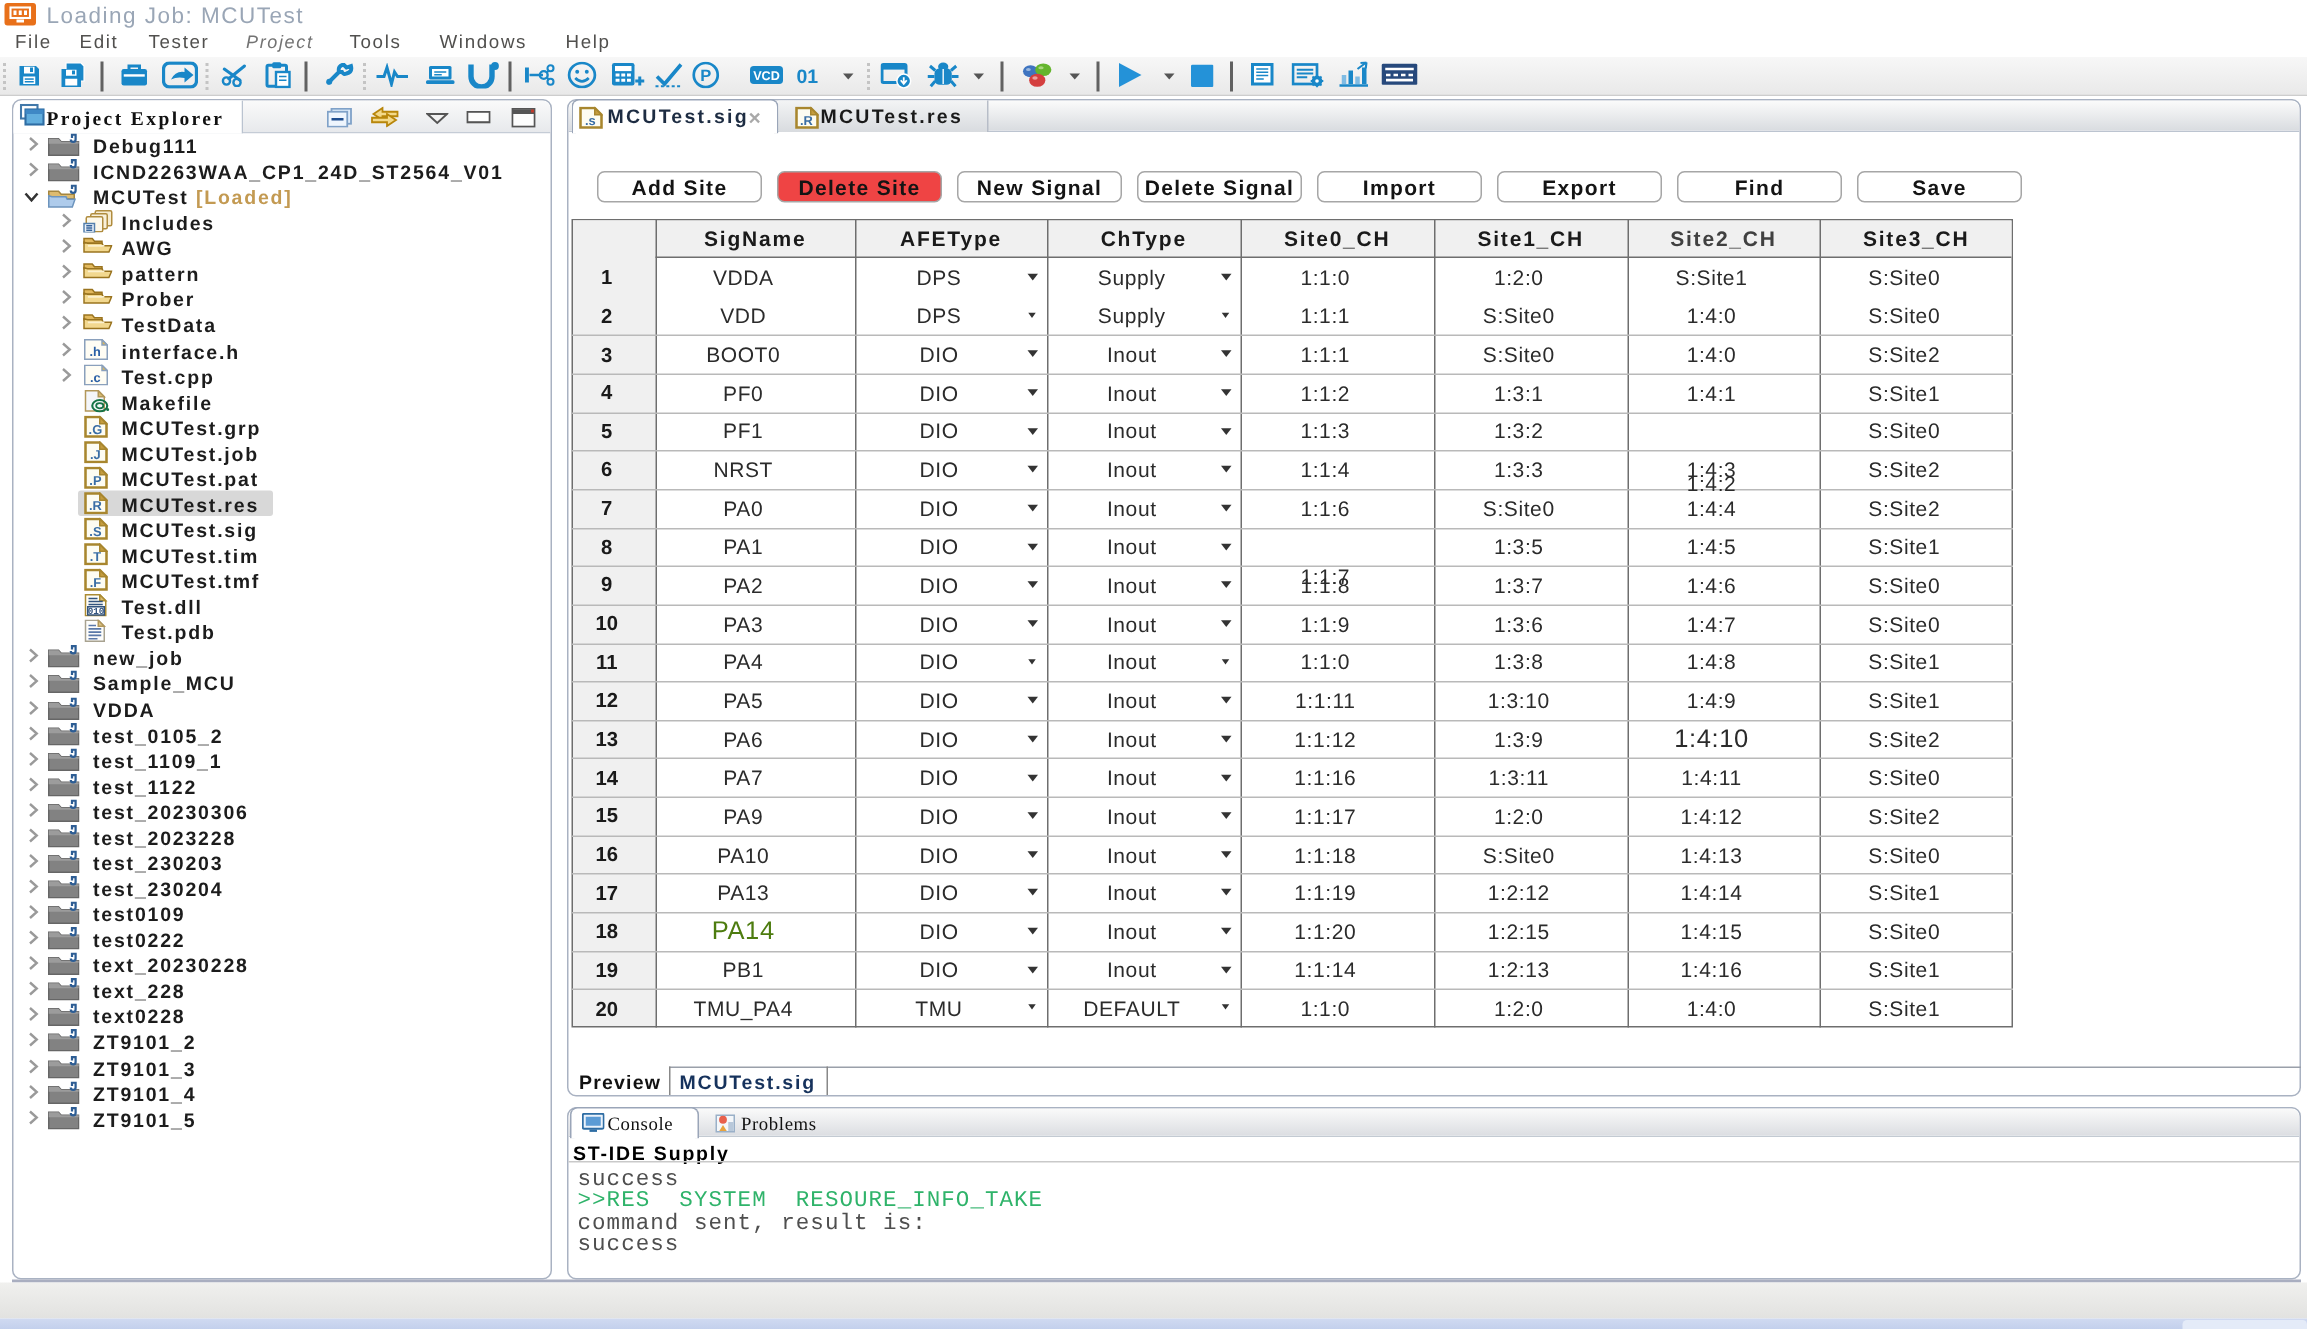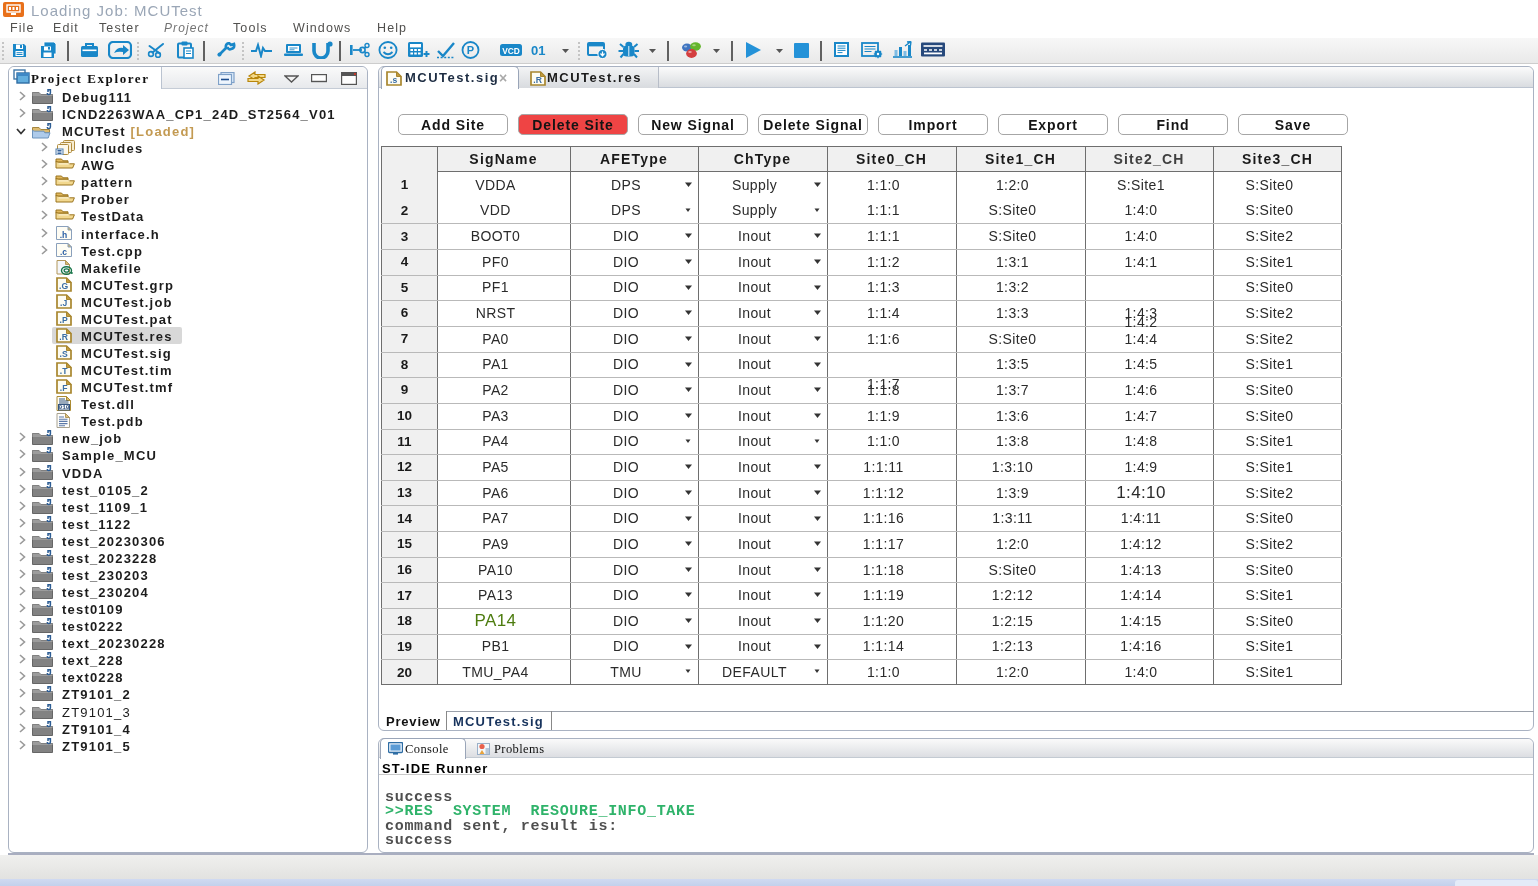--- a/index.html
+++ b/index.html
@@ -720,21 +720,21 @@
       <path d="M2 1 L6.5 5 L2 9" fill="none" stroke="#9a9a9a" stroke-width="1.6"></path>
     </svg>
   </div>
 <div class="abs" style="left:32px;top:704px;width:21px;height:16px;">
     <svg width="21" height="15" viewBox="0 0 21 15">
       <path d="M0.5 3.5 h6.5 l1.8 2 h11.7 v9 h-20 z" fill="#828282" stroke="#666"></path>
       <path d="M0.5 3.5 h6.5 l1.8 2 h11.7 v1.4 h-20 z" fill="#9c9c9c" stroke="none"></path>
       <path d="M16 3 v-2.2 h2.4 V4 a1.6 1.6 0 0 1 -3.2 0" fill="none" stroke="#2d5d94" stroke-width="1.5"></path>
     </svg>
   </div>
-<div class="abs" style="left:62px;top:705px;height:14px;font-size:13px;font-weight:normal;letter-spacing:1.2px;color:#1c1c1c;white-space:nowrap;">ZT9101_3</div>
+<div class="abs" style="left:62px;top:705px;height:14px;font-size:13px;font-weight:bold;letter-spacing:1.2px;color:#1c1c1c;white-space:nowrap;">ZT9101_3</div>
 <div class="abs" style="left:18px;top:723px;width:8px;height:10px;">
     <svg width="8" height="10">
       <path d="M2 1 L6.5 5 L2 9" fill="none" stroke="#9a9a9a" stroke-width="1.6"></path>
     </svg>
   </div>
 <div class="abs" style="left:32px;top:721px;width:21px;height:16px;">
     <svg width="21" height="15" viewBox="0 0 21 15">
       <path d="M0.5 3.5 h6.5 l1.8 2 h11.7 v9 h-20 z" fill="#828282" stroke="#666"></path>
       <path d="M0.5 3.5 h6.5 l1.8 2 h11.7 v1.4 h-20 z" fill="#9c9c9c" stroke="none"></path>
       <path d="M16 3 v-2.2 h2.4 V4 a1.6 1.6 0 0 1 -3.2 0" fill="none" stroke="#2d5d94" stroke-width="1.5"></path>
@@ -1195,21 +1195,21 @@
 <div class="abs" style="left:405px;top:742px;height:14px;font-family:'Liberation Serif',serif;font-size:12.5px;letter-spacing:0.4px;color:#111;">Console</div>
 <div class="abs" style="left:476px;top:742px;width:15px;height:14px;">
     <svg width="15" height="14">
       <rect x="1.5" y="1.5" width="12" height="11" fill="#f4f7fa" stroke="#9ab0c8"></rect>
       <circle cx="6" cy="4.5" r="2.6" fill="#e8604c"></circle>
       <path d="M3.5 12 l2.5 -4 l2.5 4 z" fill="#e8a33d"></path>
       <rect x="9.5" y="6" width="3.5" height="6" fill="#b8c8da"></rect>
     </svg>
   </div>
 <div class="abs" style="left:494px;top:742px;height:14px;font-family:'Liberation Serif',serif;font-size:12.5px;letter-spacing:0.4px;color:#111;">Problems</div>
-<div class="abs" style="left:382px;top:761px;height:14px;font-size:13px;font-weight:bold;letter-spacing:1.2px;color:#000;">ST-IDE Runner</div>
+<div class="abs" style="left:382px;top:761px;height:14px;font-size:13px;font-weight:bold;letter-spacing:1.2px;color:#000;">ST-IDE Supply</div>
 <div class="abs" style="left:379px;top:774px;width:1154px;height:1px;background:#c9c9c9;"></div>
-<pre class="abs" style="left:385px;top:780px;font-family:'Liberation Mono',monospace;font-size:15px;letter-spacing:0.7px;line-height:14.4px;color:#4f4f4f;font-weight:bold;margin-top:11px;">success
+<pre class="abs" style="left:385px;top:780px;font-family:'Liberation Mono',monospace;font-size:15px;letter-spacing:0.7px;line-height:14.4px;color:#4f4f4f;font-weight:normal;">success
 <span style="color:#2fb36a;">&gt;&gt;RES  SYSTEM  RESOURE_INFO_TAKE</span>
 command sent, result is:
 success</pre>
 <div class="abs" style="left:8px;top:853px;width:1526px;height:2px;background:#a9aec0;"></div>
 <div class="abs" style="left:0;top:855px;width:1538px;height:24px;background:linear-gradient(#f0f0ee,#e2e2e0);"></div>
 <div class="abs" style="left:0;top:879px;width:1538px;height:7px;background:linear-gradient(#d0daf1,#c3d0ec);"></div>
 <div class="abs" style="left:1455px;top:880px;width:83px;height:6px;background:#e4ebf8;border-radius:3px 3px 0 0;"></div>
 </body></html>

